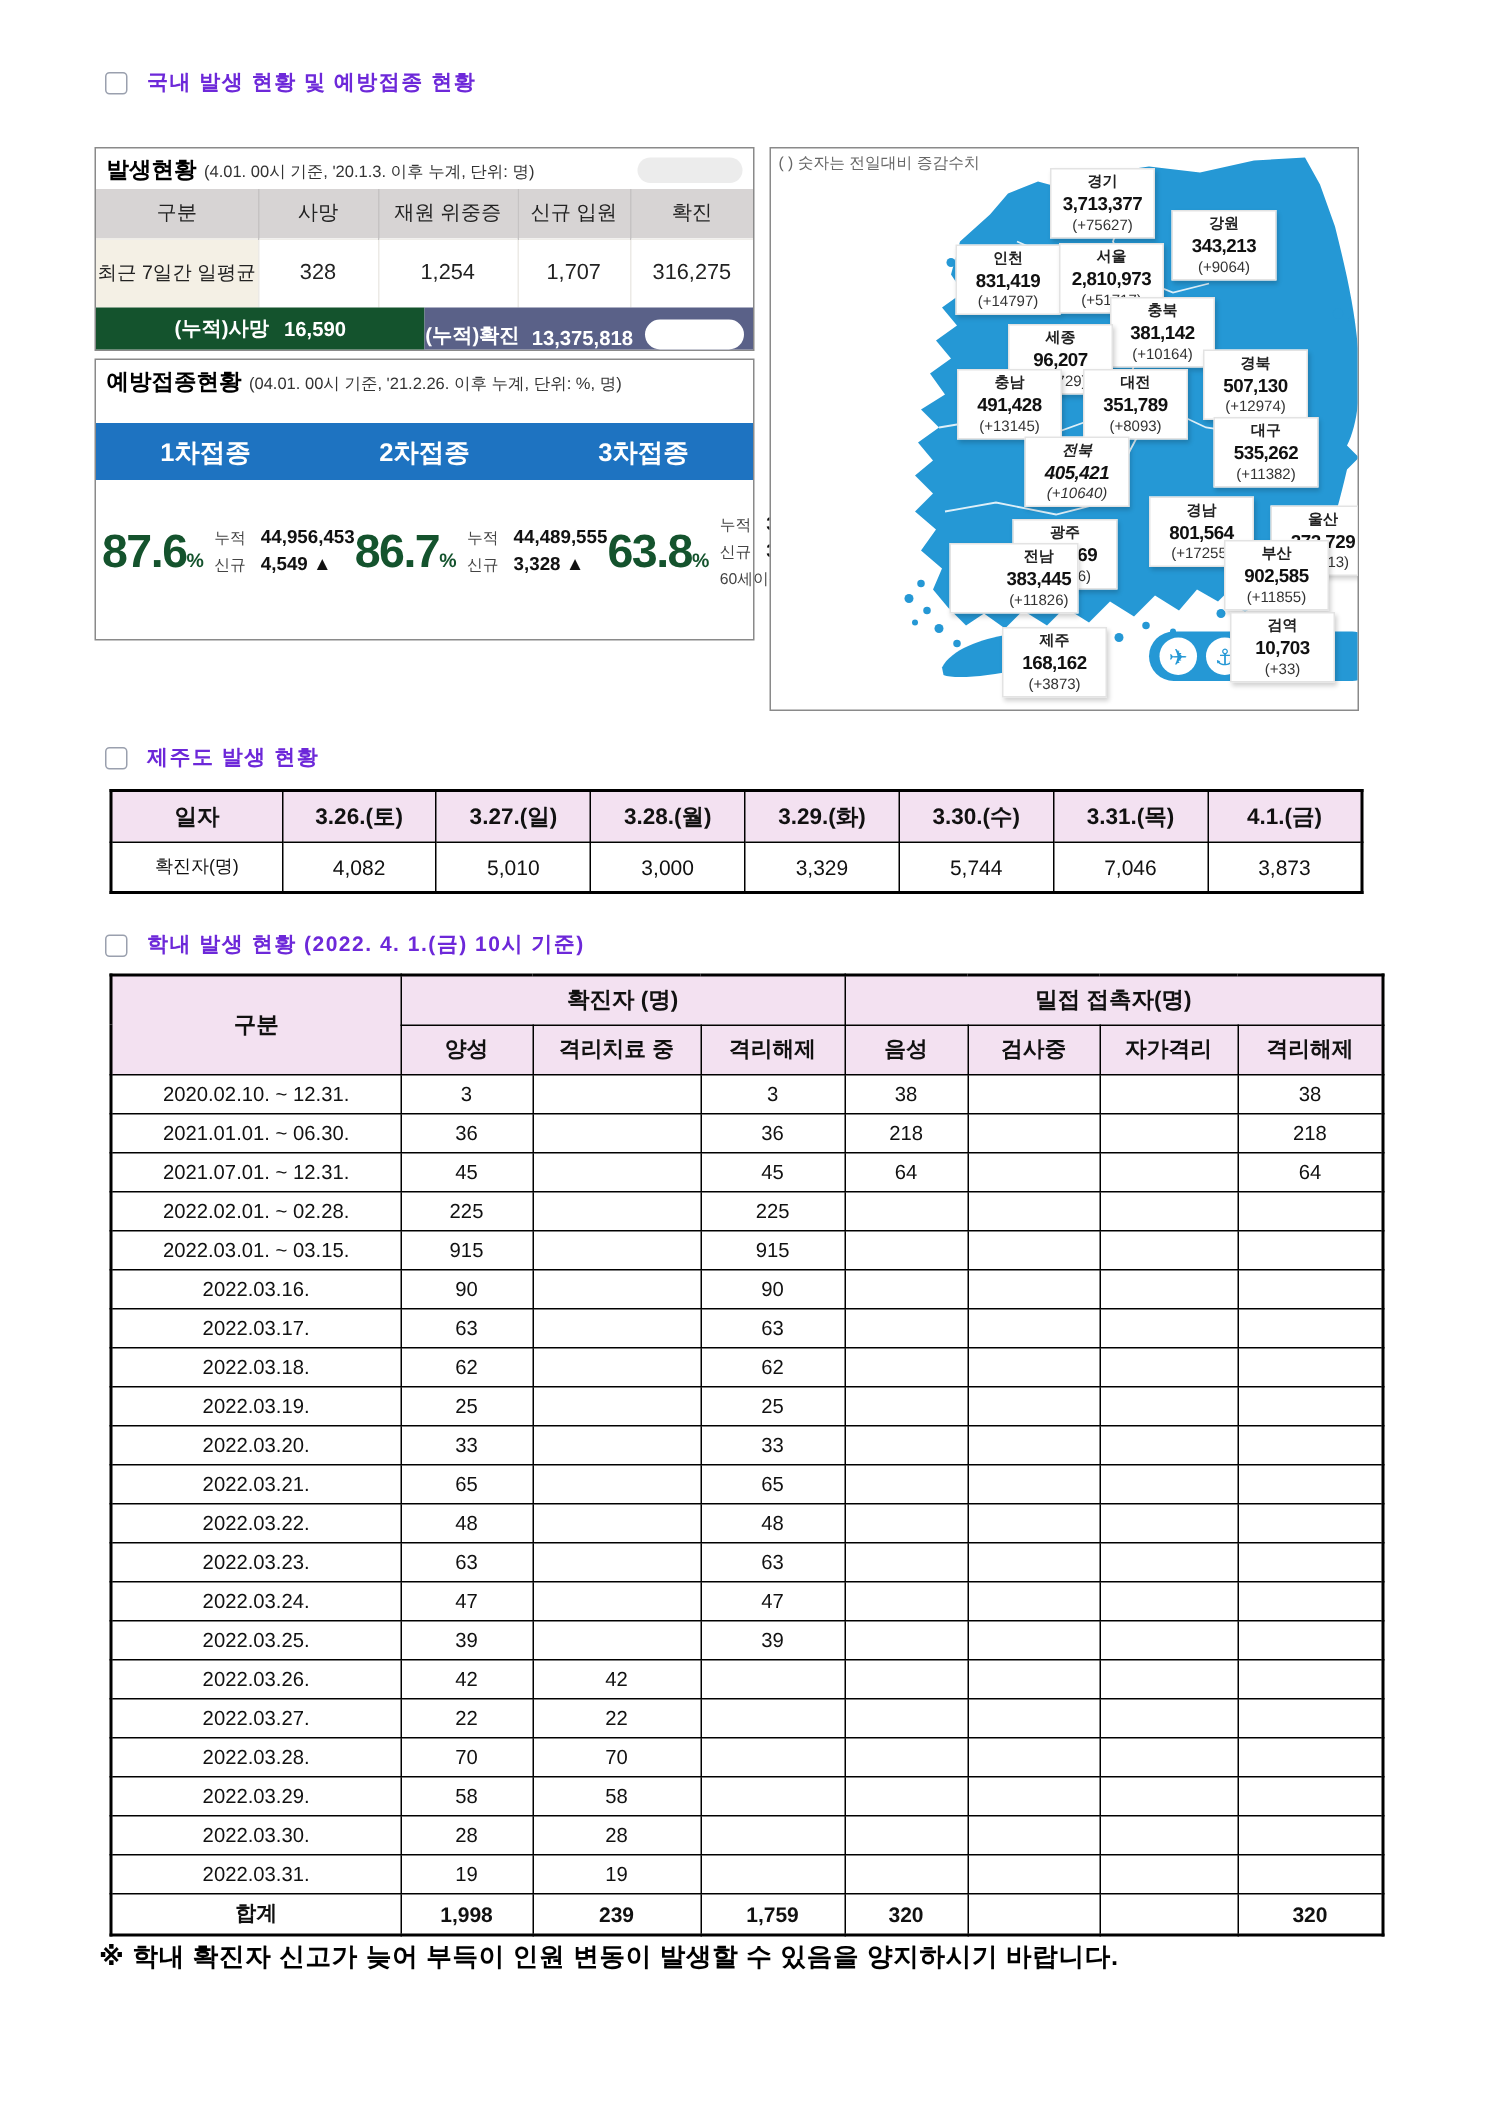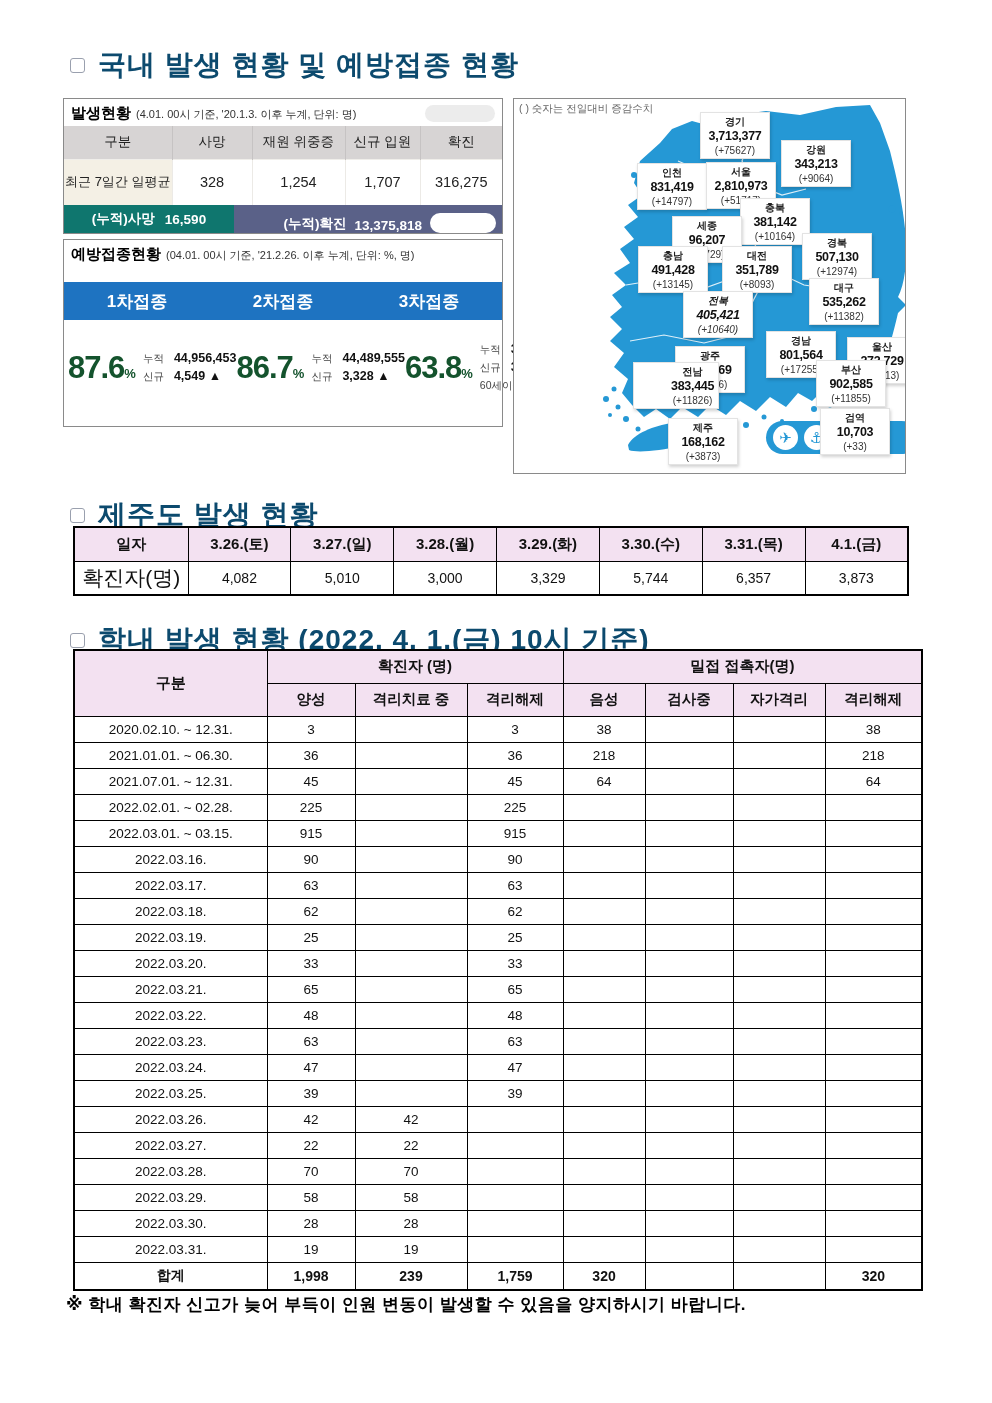--- a/index.html
+++ b/index.html
@@ -5,21 +5,21 @@
   * { box-sizing: border-box; margin: 0; padding: 0; }
   html,body { background:#fff; }
   body {
     width: 992px; height: 1403px;
     font-family: "Liberation Sans", "DejaVu Sans", sans-serif;
     color: #111; position: relative;
   }
   .page { position: relative; width: 992px; height: 1403px; overflow: hidden; }
 
   
-  .sec-title { display:flex; align-items:center; gap:13px; font-size:28px; font-weight:bold; color:#0c4a6e; letter-spacing:1px; }
+  .sec-title { display:flex; align-items:center; gap:13px; font-size:14px; font-weight:bold; color:#6d28d9; letter-spacing:1px; }
   .sec-title .checkbox { width:15px; height:15px; border:1.6px solid #9aa0ae; border-radius:3px; background:#fff; flex:0 0 auto; }
   #sec1 { position:absolute; top:46px; left:70px; }
   #sec2 { position:absolute; top:496px; left:70px; }
   #sec3 { position:absolute; top:621px; left:70px; }
 
   
   .top-row { position:absolute; top:98px; left:63px; display:flex; gap:10px; }
   .left-col { width:440px; display:flex; flex-direction:column; gap:5px; }
 
   
@@ -31,21 +31,21 @@
 
   table.occ { width:100%; border-collapse:collapse; table-layout:fixed; }
   table.occ th { background:#d7d4d4; font-size:13.5px; font-weight:normal; color:#222; height:33px; border-left:1px solid #c6c3c3; }
   table.occ th:first-child { border-left:none; }
   table.occ td { text-align:center; font-size:14.5px; color:#222; background:#fff; border-left:1px solid #eceae6; }
   table.occ td.rowlab { background:#f4f0e5; font-size:13px; border-left:none; }
   table.occ tr.r1 td { height:42px; }
   table.occ tr.r2 td { height:46px; border-top:1px solid #f0eeea; }
 
   .cum-bar { display:flex; height:28px; font-size:13.5px; font-weight:bold; color:#fff; }
-  .cum-death { width:170px; background:#0f766e; display:flex; align-items:center; justify-content:center; gap:10px; }
+  .cum-death { width:219px; background:#14532d; display:flex; align-items:center; justify-content:center; gap:10px; }
   .cum-conf { flex:1; background:#5a6188; display:flex; align-items:flex-end; justify-content:flex-end; padding-right:6px; gap:8px; }
   .pill-white { width:66px; height:20px; background:#fff; border-radius:10px; flex:0 0 auto; }
 
   
   .vax-bar { display:flex; background:#1e73c1; height:38px; margin-top:15px; }
   .vax-bar .vb-cell { flex:1; display:flex; align-items:center; justify-content:center; color:#fff; font-weight:bold; font-size:17px; }
   .vax-body { display:flex; padding:22px 4px 8px 4px; }
   .vax-col { flex:1; display:flex; justify-content:center; align-items:center; gap:7px; }
   .vax-pct { font-size:31px; font-weight:bold; color:#14532d; line-height:1; letter-spacing:-1px; }
   .vax-pct .unit { font-size:13px; font-weight:bold; letter-spacing:0; }
@@ -64,21 +64,21 @@
   .region-delta { font-size:10px; color:#333; display:block; }
   .quarantine-pill { position:absolute; z-index:3; left:252px; top:322px; width:152px; height:33px; background:#2598d5; border-radius:17px; display:flex; align-items:center; padding-left:7px; gap:6px; }
   .q-icon { width:25px; height:25px; border-radius:50%; background:#fff; color:#2598d5; display:flex; align-items:center; justify-content:center; font-size:15px; font-weight:bold; }
 
   
   .jeju-wrap { position:absolute; top:526px; left:73px; }
   table.jeju { border-collapse:collapse; width:836px; table-layout:fixed; border:2px solid #000; }
   table.jeju th, table.jeju td { border:1px solid #000; text-align:center; height:34px; }
   table.jeju th { background:#f3e1f1; font-size:15px; font-weight:bold; color:#111; }
   table.jeju td { font-size:14px; color:#111; background:#fff; }
-  table.jeju td.rowlab { font-size:21px;margin-top:24px; }
+  table.jeju td.rowlab { font-size:12px;margin-top:24px; }
 
   
   .school-wrap { position:absolute; top:649px; left:73px; }
   table.school { border-collapse:collapse; width:848px; table-layout:fixed; border:2px solid #000; }
   table.school th, table.school td { border:1px solid #000; text-align:center; }
   table.school thead th { background:#f3e1f1; font-weight:bold; color:#111; }
   table.school thead tr.gr th { height:33px; font-size:15px; }
   table.school thead tr.sub th { height:33px; font-size:14.5px; }
   table.school tbody td { height:26px; font-size:13.5px; background:#fff; color:#111; }
   table.school tbody tr.total td { font-weight:bold; font-size:14px; height:28px; }
@@ -368,21 +368,21 @@
           </tr>
         </thead>
       <tbody>
           <tr id="jeju-row">
             <td class="rowlab">확진자(명)</td>
             <td>4,082</td>
             <td>5,010</td>
             <td>3,000</td>
             <td>3,329</td>
             <td>5,744</td>
-            <td>6,357</td>
+            <td>7,046</td>
             <td>3,873</td>
           </tr>
         </tbody>
     </table>
   </div>
 
   <div class="sec-title" id="sec3">
     <span class="checkbox"></span>
     <span>학내 발생 현황 (2022. 4. 1.(금) 10시 기준)</span>
   </div>

